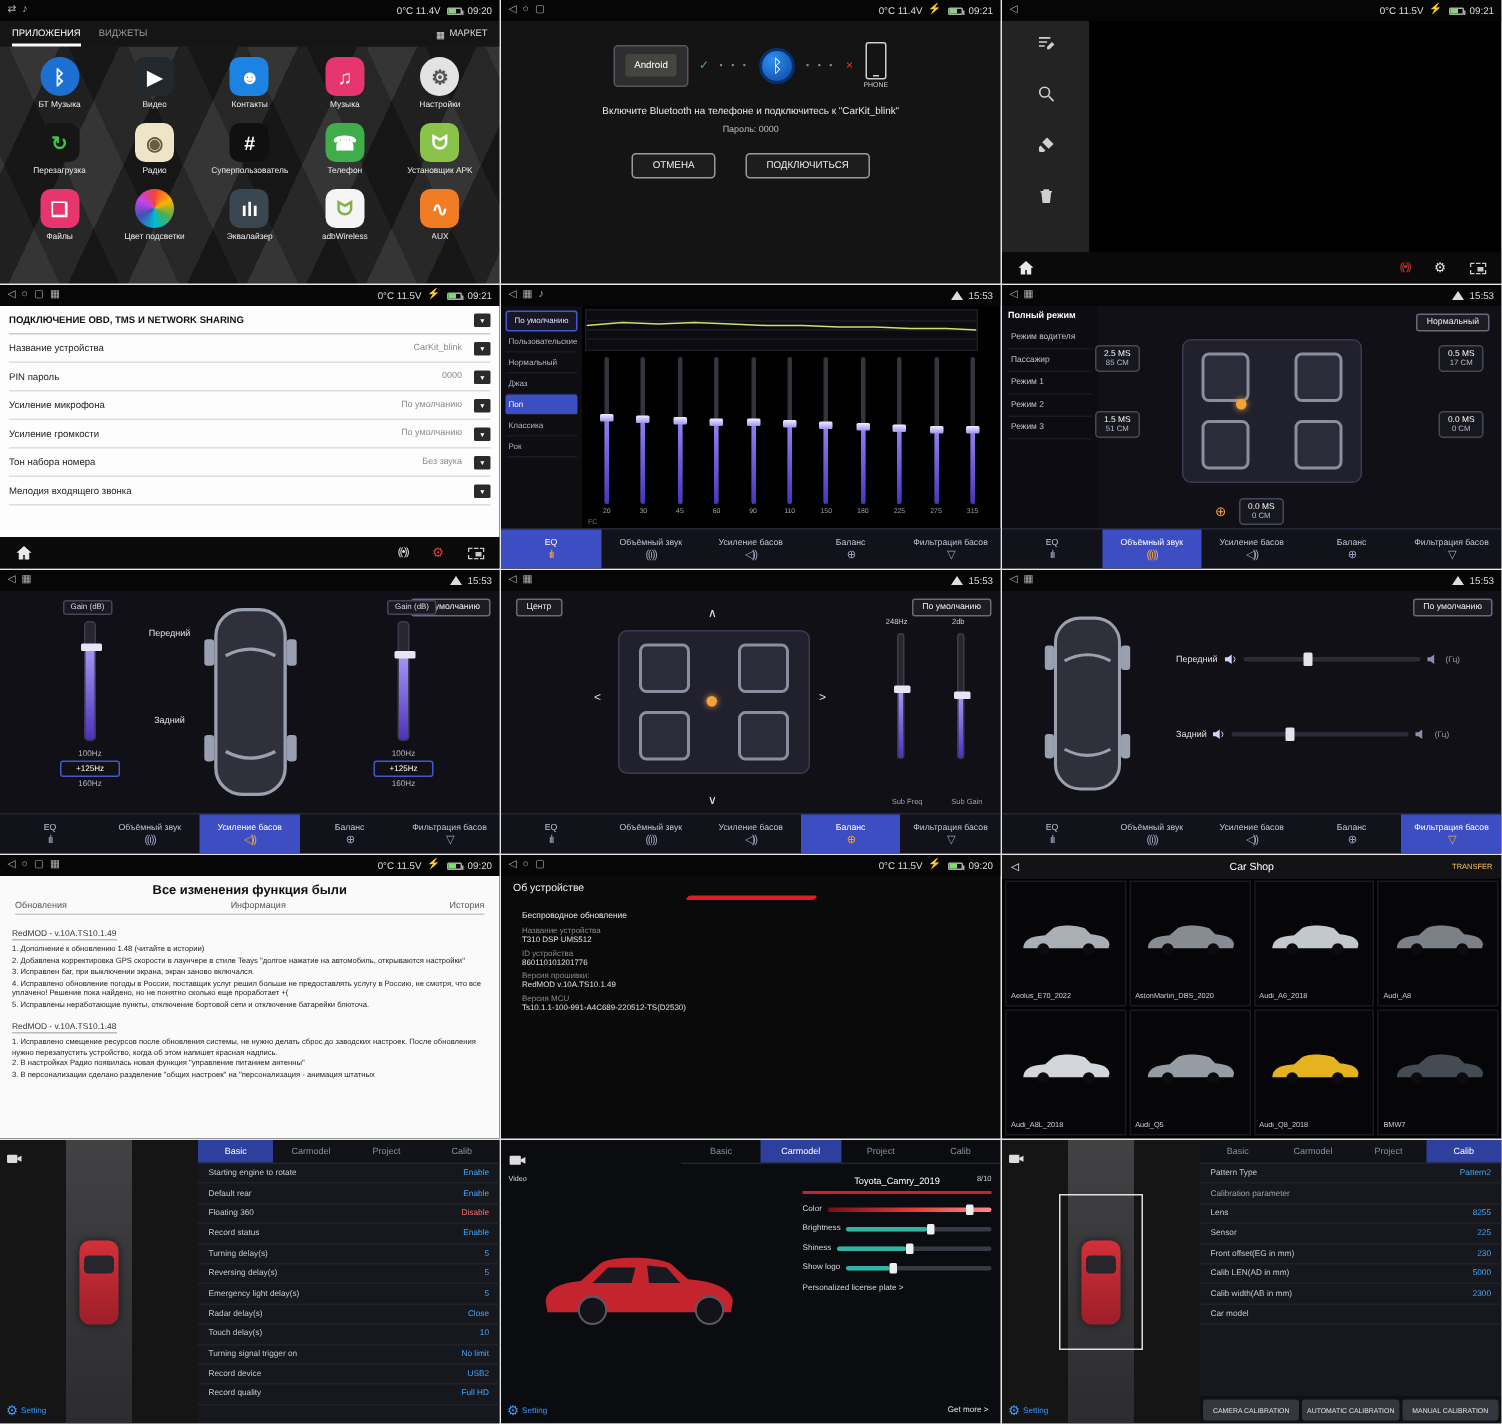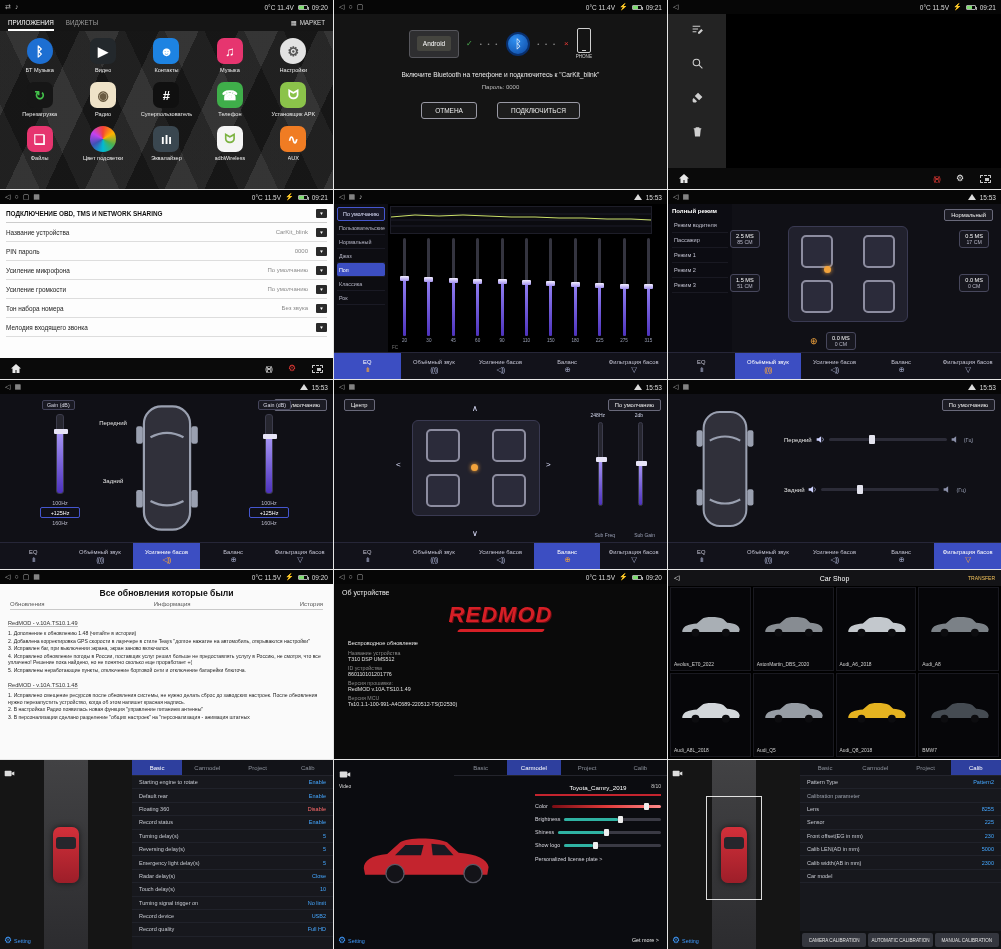--- a/index.html
+++ b/index.html
@@ -800,21 +800,21 @@
     <span class="si">○</span>
     <span class="si">▢</span>
     <span class="si">▦</span>
     <span class="sp"></span>
     <span>0°C 11.5V</span>
     <span class="si">⚡</span>
     <span class="batt"></span>
     <span>09:20</span>
   </div>
   <div class="page">
-    <div class="title">Все обновления которые были</div>
+    <div class="title">Все изменения функция были</div>
     <div class="ctabs">
       <span>Обновления</span>
       <span>Информация</span>
       <span>История</span>
     </div>
     <div class="vt">RedMOD - v.10A.TS10.1.49</div>
     <div class="it">1. Дополнение к обновлению 1.48 (читайте в истории)</div>
     <div class="it">2. Добавлена корректировка GPS скорости в лаунчере в стиле Teays "долгое нажатие на автомобиль, открываются настройки"</div>
     <div class="it">3. Исправлен баг, при выключении экрана, экран заново включался.</div>
     <div class="it">4. Исправлено обновление погоды в России, поставщик услуг решил больше не предоставлять услугу в Россию, не смотря, что все уплачено! Решение пока найдено, но не понятно сколько еще проработает +(</div>
@@ -831,21 +831,20 @@
     <span class="si">◁</span>
     <span class="si">○</span>
     <span class="si">▢</span>
     <span class="sp"></span>
     <span>0°C 11.5V</span>
     <span class="si">⚡</span>
     <span class="batt"></span>
     <span>09:20</span>
   </div>
   <div class="ttl">Об устройстве</div>
-  <div class="redmod">REDMOD</div>
   <div class="swoosh"></div>
   <div class="flds">
     <div class="sec">Беспроводное обновление</div>
     <div class="fl">Название устройства</div>
     <div class="fv">T310 DSP UMS512</div>
     <div class="fl">ID устройства</div>
     <div class="fv">860110101201776</div>
     <div class="fl">Версия прошивки:</div>
     <div class="fv">RedMOD v.10A.TS10.1.49</div>
     <div class="fl">Версия MCU</div>

